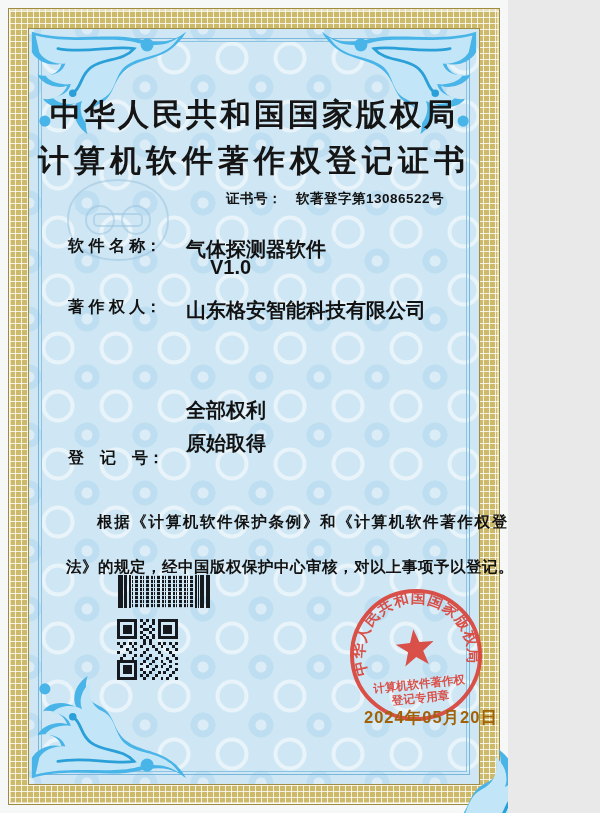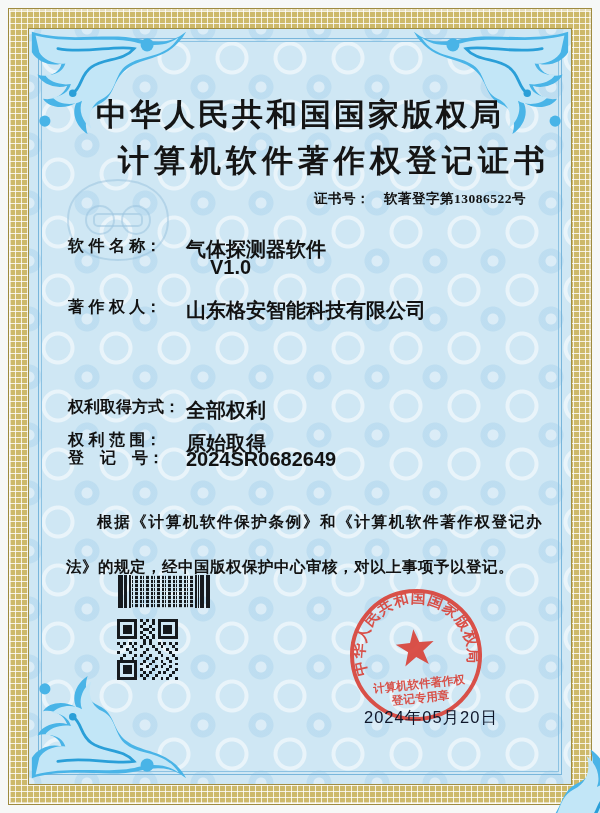--- a/index.html
+++ b/index.html
@@ -1,20 +1,20 @@
 <!DOCTYPE html>
 <html><head>
 <meta charset="utf-8">
 <style>
   * { margin:0; padding:0; box-sizing:border-box; }
   html,body { width:600px; }
   body { font-family:"Liberation Sans","DejaVu Sans",sans-serif; background:#e9e9e9; }
 
   .certificate {
-    position:relative; width:600px; height:813px;
+    position:relative; width:508px; height:813px;
     background:#f6f8f7; overflow:hidden;
   }
 
   
   .gold-band {
     position:absolute; inset:8px;
     background-color:#cdb96a;
     background-image:
       repeating-linear-gradient(90deg, rgba(255,255,255,.8) 0 1px, rgba(255,255,255,0) 1px 6px),
       repeating-linear-gradient(0deg, rgba(255,255,255,.8) 0 1px, rgba(255,255,255,0) 1px 6px);
@@ -44,23 +44,23 @@
   .corner.tr { right:30px; top:30px; transform:scaleX(-1); }
   .corner.bl { left:30px; bottom:33px; transform:scaleY(-1); }
   .corner.br { right:28px; bottom:30px; transform:scale(-1.12,-1.12); transform-origin:72% 72%; }
 
   .emblem-wm { position:absolute; left:58px; top:172px; opacity:.8; }
 
   .abs { position:absolute; color:#121212; }
 
   .title { width:100%; text-align:center; font-weight:bold; color:#151515; font-size:31px; }
   .title.l1 { top:94px; letter-spacing:3px; }
-  .title.l2 { top:140px; letter-spacing:5px;margin-left:34px; }
-
-  .cert-line { top:190px; right:74px; font-size:13.5px; font-weight:bold; letter-spacing:.5px;font-family:Liberation Serif, serif; }
+  .title.l2 { top:140px; letter-spacing:5px; }
+
+  .cert-line { top:190px; right:64px; font-size:13.5px; font-weight:bold; letter-spacing:.5px; }
   .cert-line .gap { display:inline-block; width:14px; }
 
   .lbl { left:68px; font-size:16px; font-weight:bold; white-space:pre; }
   .val { left:186px; font-size:20px; font-weight:bold; }
 
   .r1 { top:236px; } .r1b { top:256px;margin-left:24px; }
   .r2 { top:297px; }
   .r3 { top:397px; }
   .r4 { top:430px; }
   .r5 { top:448px; }
@@ -78,21 +78,21 @@
       linear-gradient(#161a1e,#161a1e) 0 0/5px 100% no-repeat,
       linear-gradient(#161a1e,#161a1e) 7px 0/2px 100% no-repeat,
       linear-gradient(#161a1e,#161a1e) 100% 0/4px 100% no-repeat,
       linear-gradient(#161a1e,#161a1e) calc(100% - 7px) 0/3px 100% no-repeat,
       repeating-linear-gradient(90deg, #161a1e 0 2px, rgba(0,0,0,0) 2px 3px, #161a1e 3px 4px, rgba(0,0,0,0) 4px 6px, #161a1e 6px 9px, rgba(0,0,0,0) 9px 11px);
   }
 
   .qrcode { left:117px; top:619px; width:61px; height:61px; }
 
   .seal { left:346px; top:585px; width:140px; height:140px; transform:rotate(-6deg); opacity:.93; }
-  .date { left:364px; top:707px; font-size:16.5px; font-weight:normal; letter-spacing:1px; color:#0f172a; }
+  .date { left:364px; top:707px; font-size:16.5px; font-weight:bold; letter-spacing:1px; color:#a16207; }
 </style>
 </head>
 <body>
 
 <div class="certificate">
 
   <div class="gold-band"></div>
   <div class="blue-field"></div>
   <div class="thin-frame"></div>
 
@@ -145,28 +145,25 @@
     <span>证书号：</span><span class="gap"></span><span>软著登字第13086522号</span>
   </div>
 
   <span class="abs lbl r1">软 件 名 称：</span>
   <span class="abs val r1">气体探测器软件</span>
   <span class="abs val r1b">V1.0</span>
 
   <span class="abs lbl r2">著 作 权 人：</span>
   <span class="abs val r2">山东格安智能科技有限公司</span>
 
-  <span class="abs lbl r3">权利取得方式：</span>
   <span class="abs val r3">全部权利</span>
 
-  <span class="abs lbl r4">权 利 范 围：</span>
   <span class="abs val r4">原始取得</span>
 
   <span class="abs lbl r5">登　记　号：</span>
-  <span class="abs val r5">2024SR0682649</span>
 
   <div class="abs body-text">根据《计算机软件保护条例》和《计算机软件著作权登记办法》的规定，经中国版权保护中心审核，对以上事项予以登记。</div>
 
   <div class="abs barcode"></div>
 
   <svg class="abs qrcode" viewBox="0 0 21 21" shape-rendering="crispEdges">
     <g fill="#15191d">
       <rect x="0" y="0" width="7" height="7"></rect>
         <rect x="14" y="0" width="7" height="7"></rect>
         <rect x="0" y="14" width="7" height="7"></rect>

